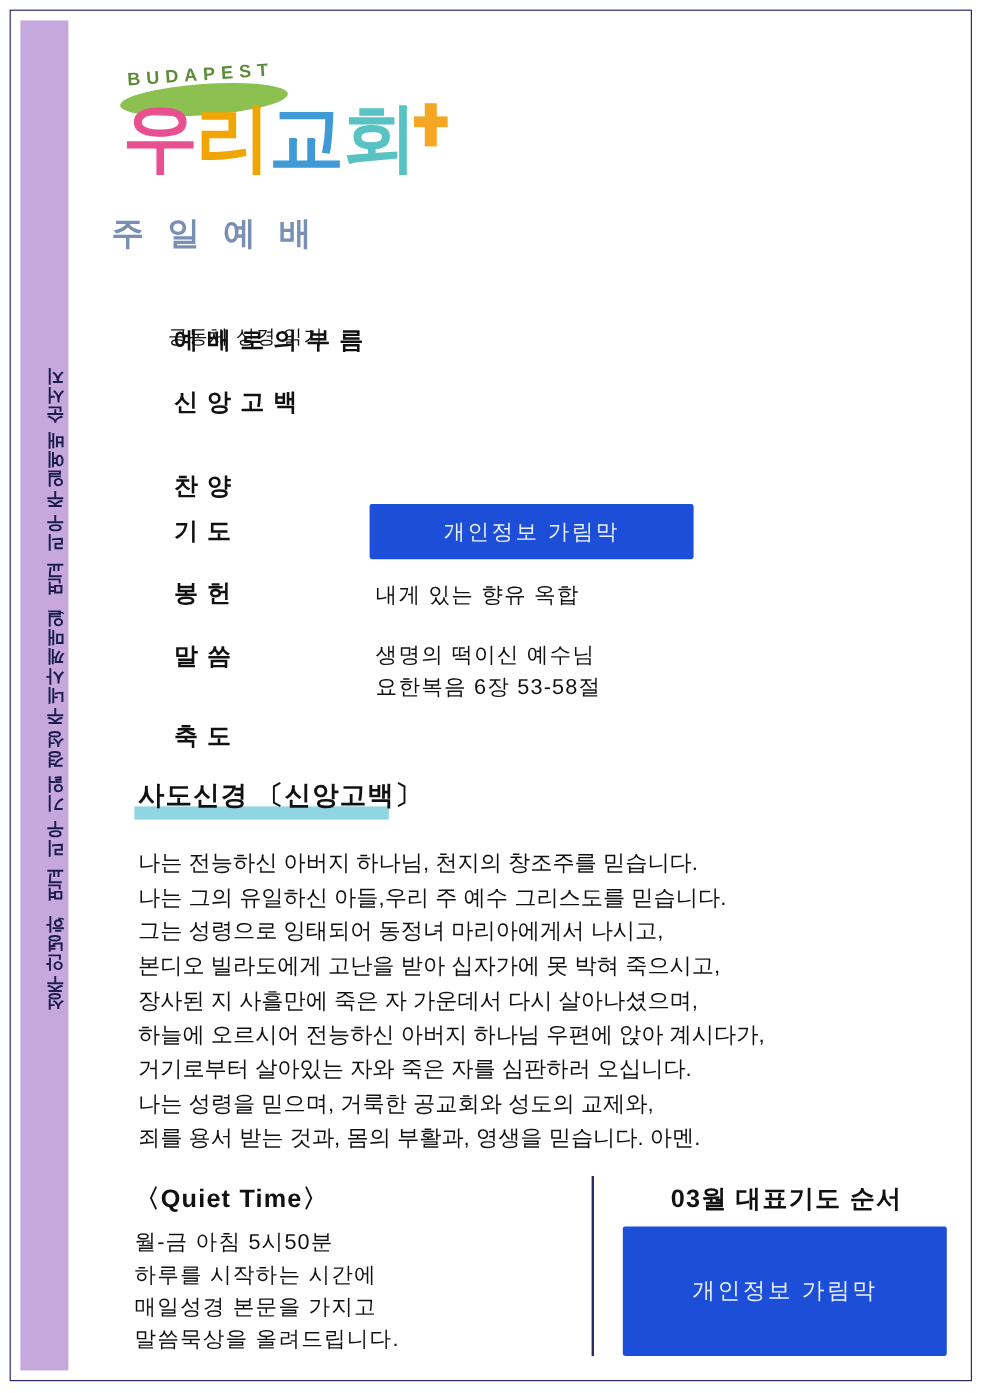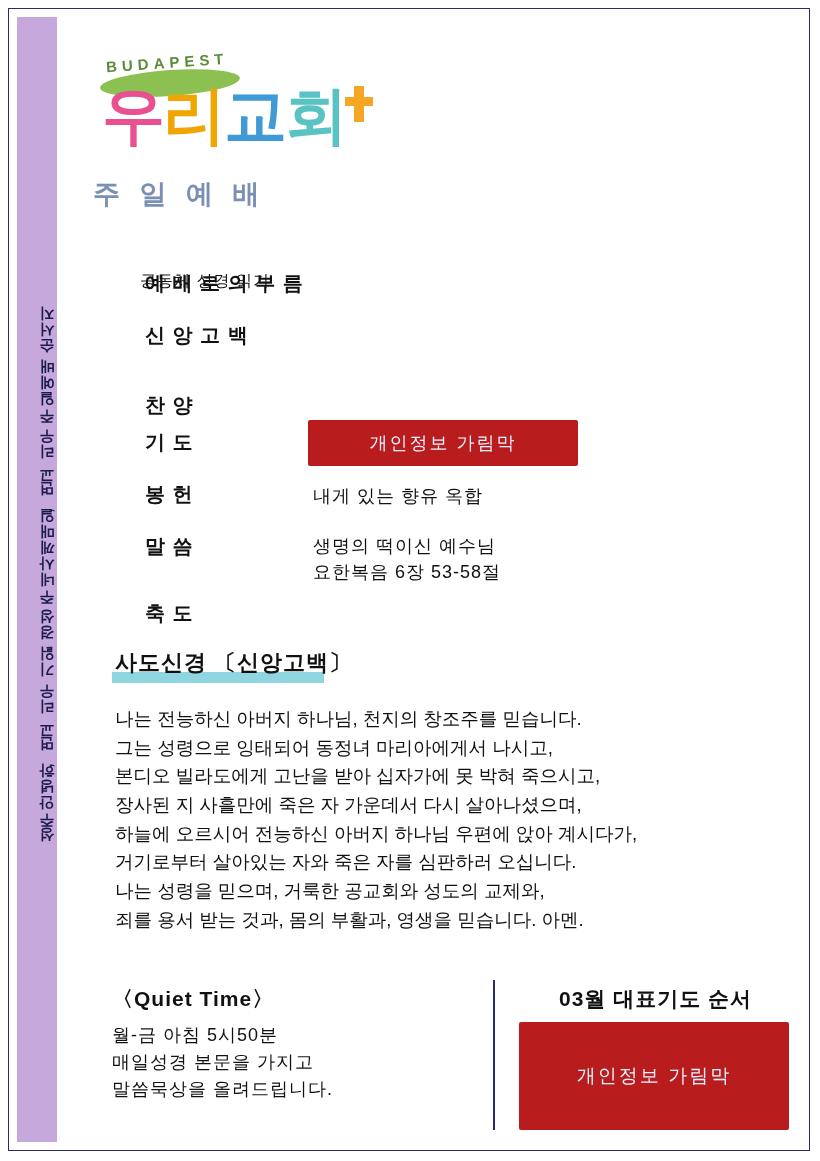--- a/index.html
+++ b/index.html
@@ -142,21 +142,21 @@
     position: absolute;
     font-size: 18px;
     color: #111;
     letter-spacing: 1px;
     white-space: nowrap;
     line-height: 1.45;
   }
 
   .redact-box {
     position: absolute;
-    background: #b91c1c;
+    background: #1d4ed8;
     color: #e9f0ff;
     display: flex;
     align-items: center;
     justify-content: center;
     font-size: 18px;
     letter-spacing: 2px;
     border-radius: 2px;
   }
   .redact-top {
     left: 308px; top: 420px;
@@ -261,32 +261,34 @@
     <div class="order-desc" style="left:313px; top:533px; white-space:pre-line;">생명의 떡이신 예수님
 요한복음 6장 53-58절</div>
   </div>
 
   <div class="redact-box redact-top">개인정보  가림막</div>
 
   <div class="creed-underline"></div>
   <div class="creed-title">사도신경 〔신앙고백〕</div>
   <div class="creed-body">
     <div>나는 전능하신 아버지 하나님, 천지의 창조주를 믿습니다.</div>
+    <div>나는 그의 유일하신 아들,우리 주 예수 그리스도를 믿습니다.</div>
     <div>그는 성령으로 잉태되어 동정녀 마리아에게서 나시고,</div>
     <div>본디오 빌라도에게 고난을 받아 십자가에 못 박혀 죽으시고,</div>
     <div>장사된 지 사흘만에 죽은 자 가운데서 다시 살아나셨으며,</div>
     <div>하늘에 오르시어 전능하신 아버지 하나님 우편에 앉아 계시다가,</div>
     <div>거기로부터 살아있는 자와 죽은 자를 심판하러 오십니다.</div>
     <div>나는 성령을 믿으며, 거룩한 공교회와 성도의 교제와,</div>
     <div>죄를 용서 받는 것과, 몸의 부활과, 영생을 믿습니다. 아멘.</div>
   </div>
 
   <div class="qt-title">〈Quiet Time〉</div>
   <div class="qt-body">
     <div>월-금 아침 5시50분</div>
+    <div>하루를 시작하는 시간에</div>
     <div>매일성경 본문을 가지고</div>
     <div>말씀묵상을 올려드립니다.</div>
   </div>
 
   <div class="divider-v"></div>
 
   <div class="prayer-title">03월 대표기도 순서</div>
   <div class="redact-box redact-bottom">개인정보  가림막</div>
 </div>
 

